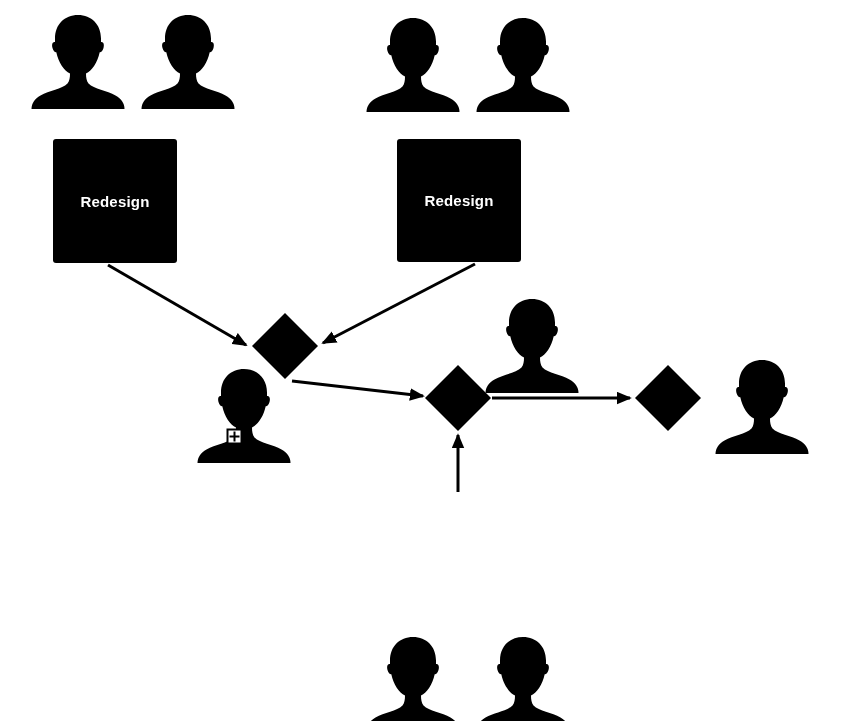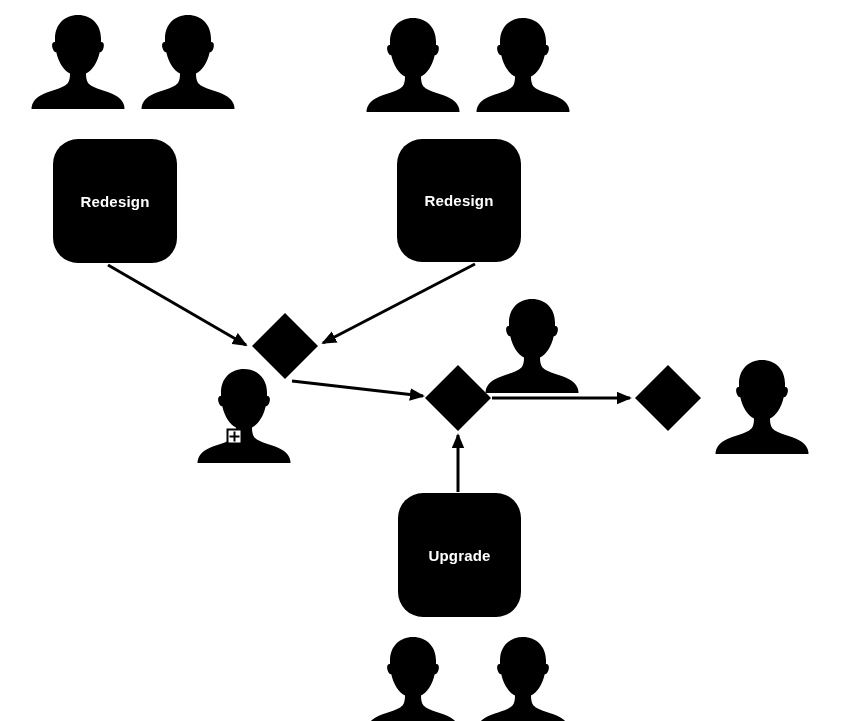--- a/index.html
+++ b/index.html
@@ -16,21 +16,21 @@
     overflow: hidden;
   }
   .layer {
     position: absolute;
     left: 0;
     top: 0;
   }
   .task {
     position: absolute;
     background: #000000;
-    border-radius: 25px;
+    border-radius: 3px;
     color: #ffffff;
     font-weight: 700;
     font-size: 15px;
     letter-spacing: 0.2px;
     display: flex;
     align-items: center;
     justify-content: center;
     text-align: right;
   }
   .task-redesign-left  { left: 53px;  top: 139px; width: 124px; height: 124px; }
@@ -94,23 +94,20 @@
     <line x1="458" y1="492" x2="458" y2="435" stroke="#000000" stroke-width="3" marker-end="url(#arrowhead)"></line>
     <line x1="492" y1="398" x2="630" y2="398" stroke="#000000" stroke-width="3" marker-end="url(#arrowhead)"></line>
   </svg>
 
   <div class="task task-redesign-left">
     <span>Redesign</span>
   </div>
   <div class="task task-redesign-right">
     <span>Redesign</span>
   </div>
-  <div class="task task-upgrade">
-    <span>Upgrade</span>
-  </div>
 
   <div class="cursor">
     <svg width="17" height="17" viewBox="0 0 17 17">
       <rect x="1.5" y="1.5" width="14" height="14" fill="#ffffff" stroke="#000000" stroke-width="2"></rect>
       <line x1="8.5" y1="3.5" x2="8.5" y2="13.5" stroke="#000000" stroke-width="2"></line>
       <line x1="3.5" y1="8.5" x2="13.5" y2="8.5" stroke="#000000" stroke-width="2"></line>
     </svg>
   </div>
 
 </div>

